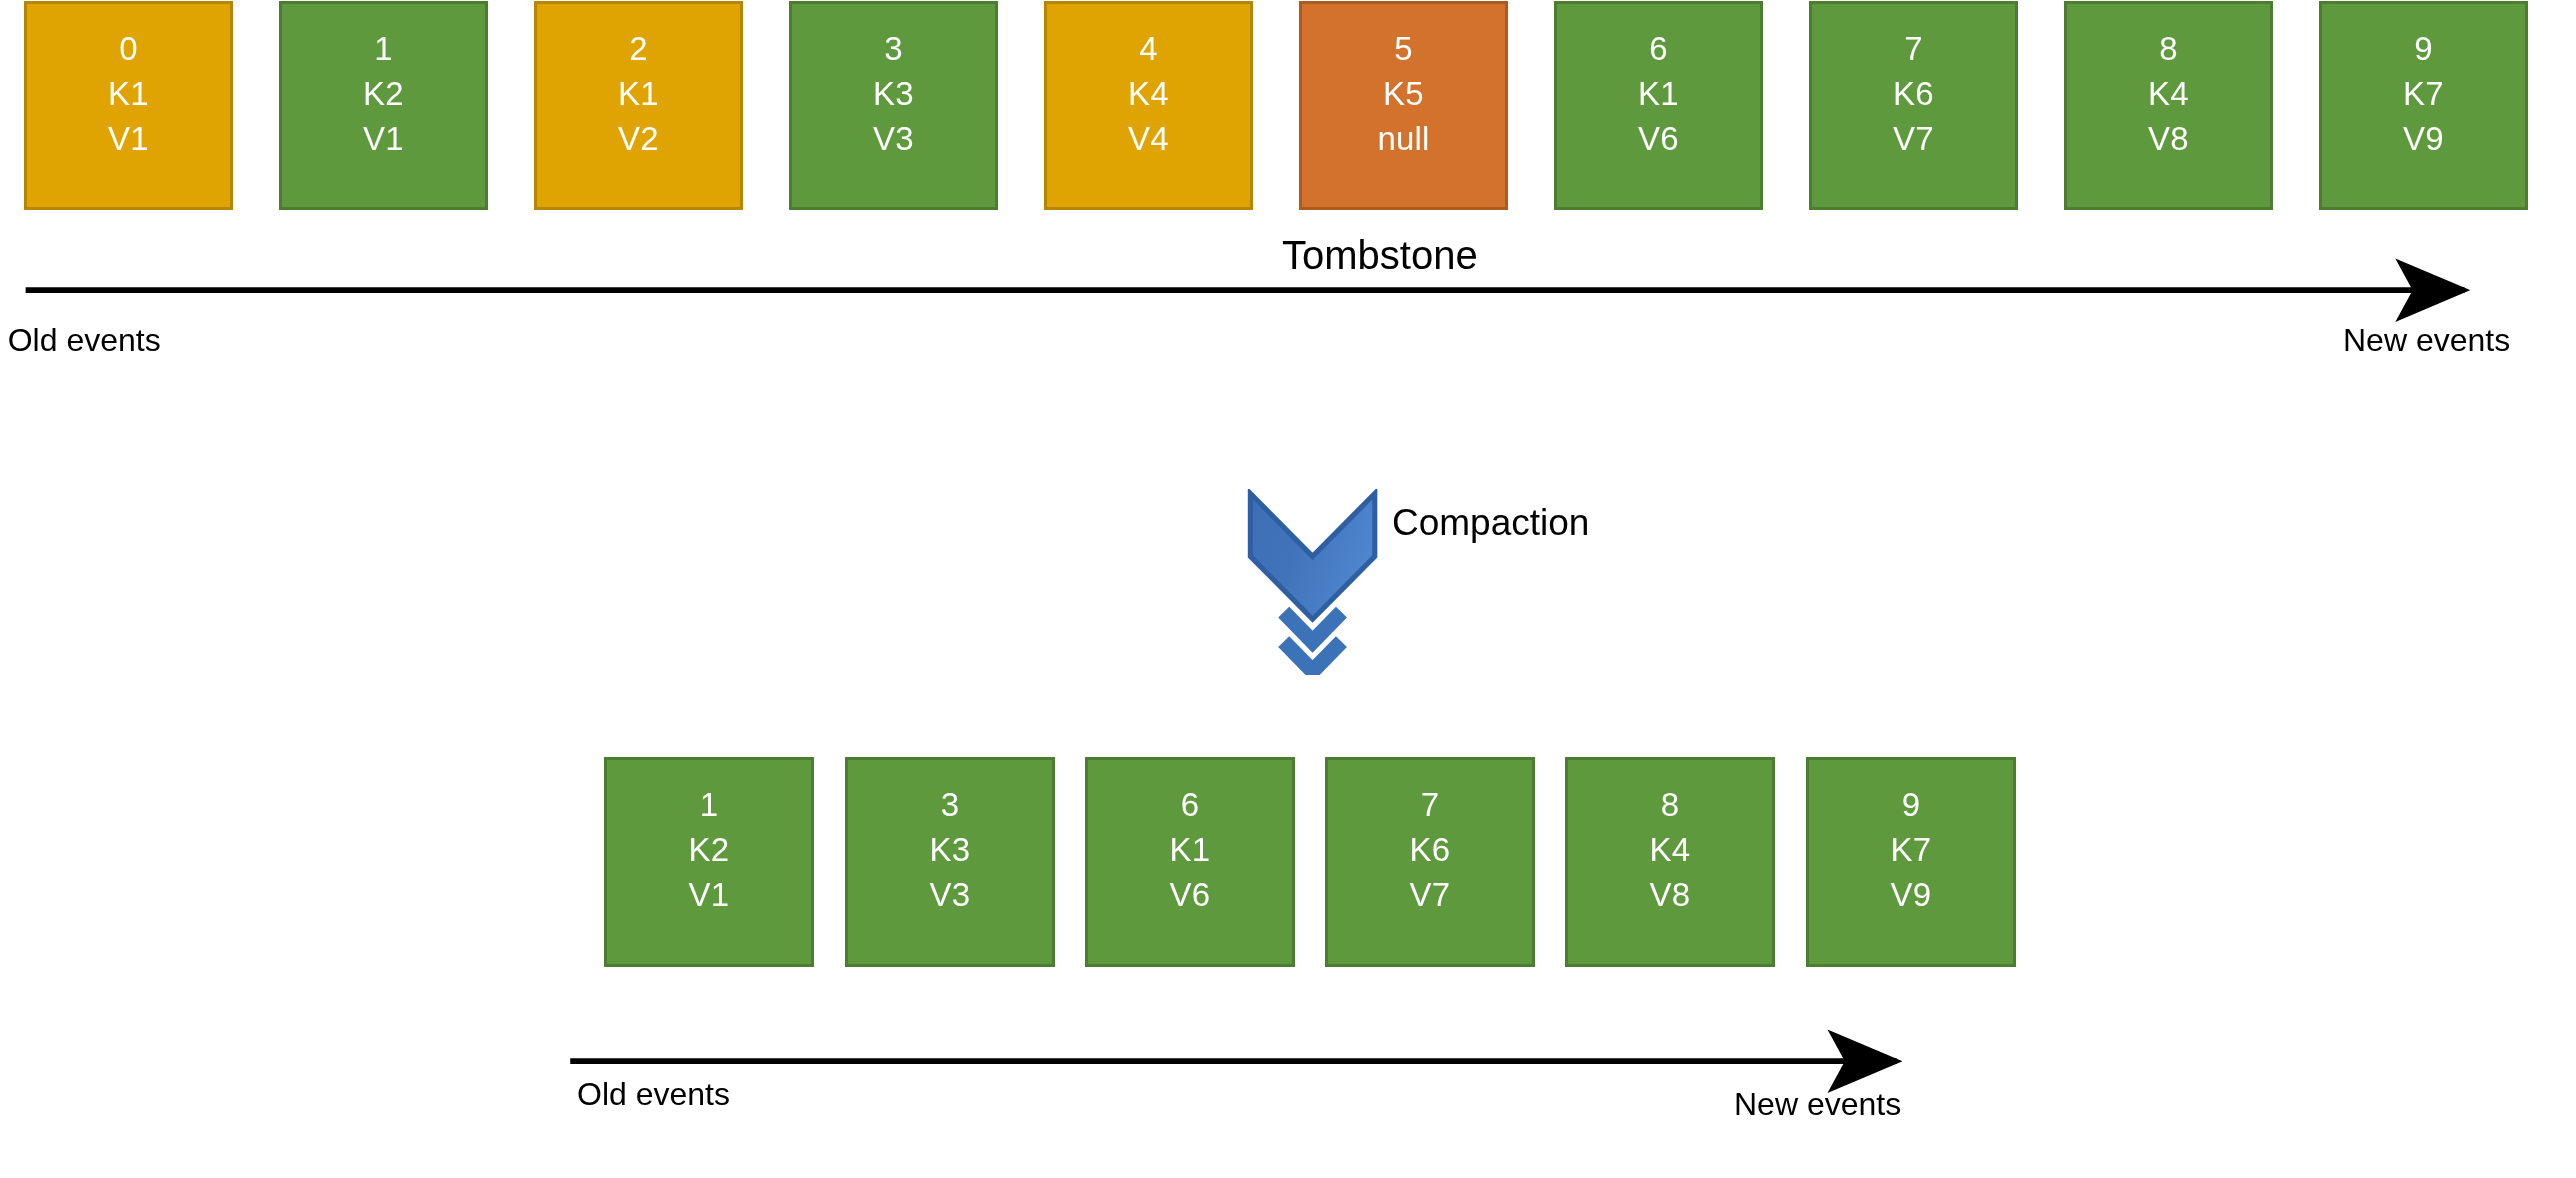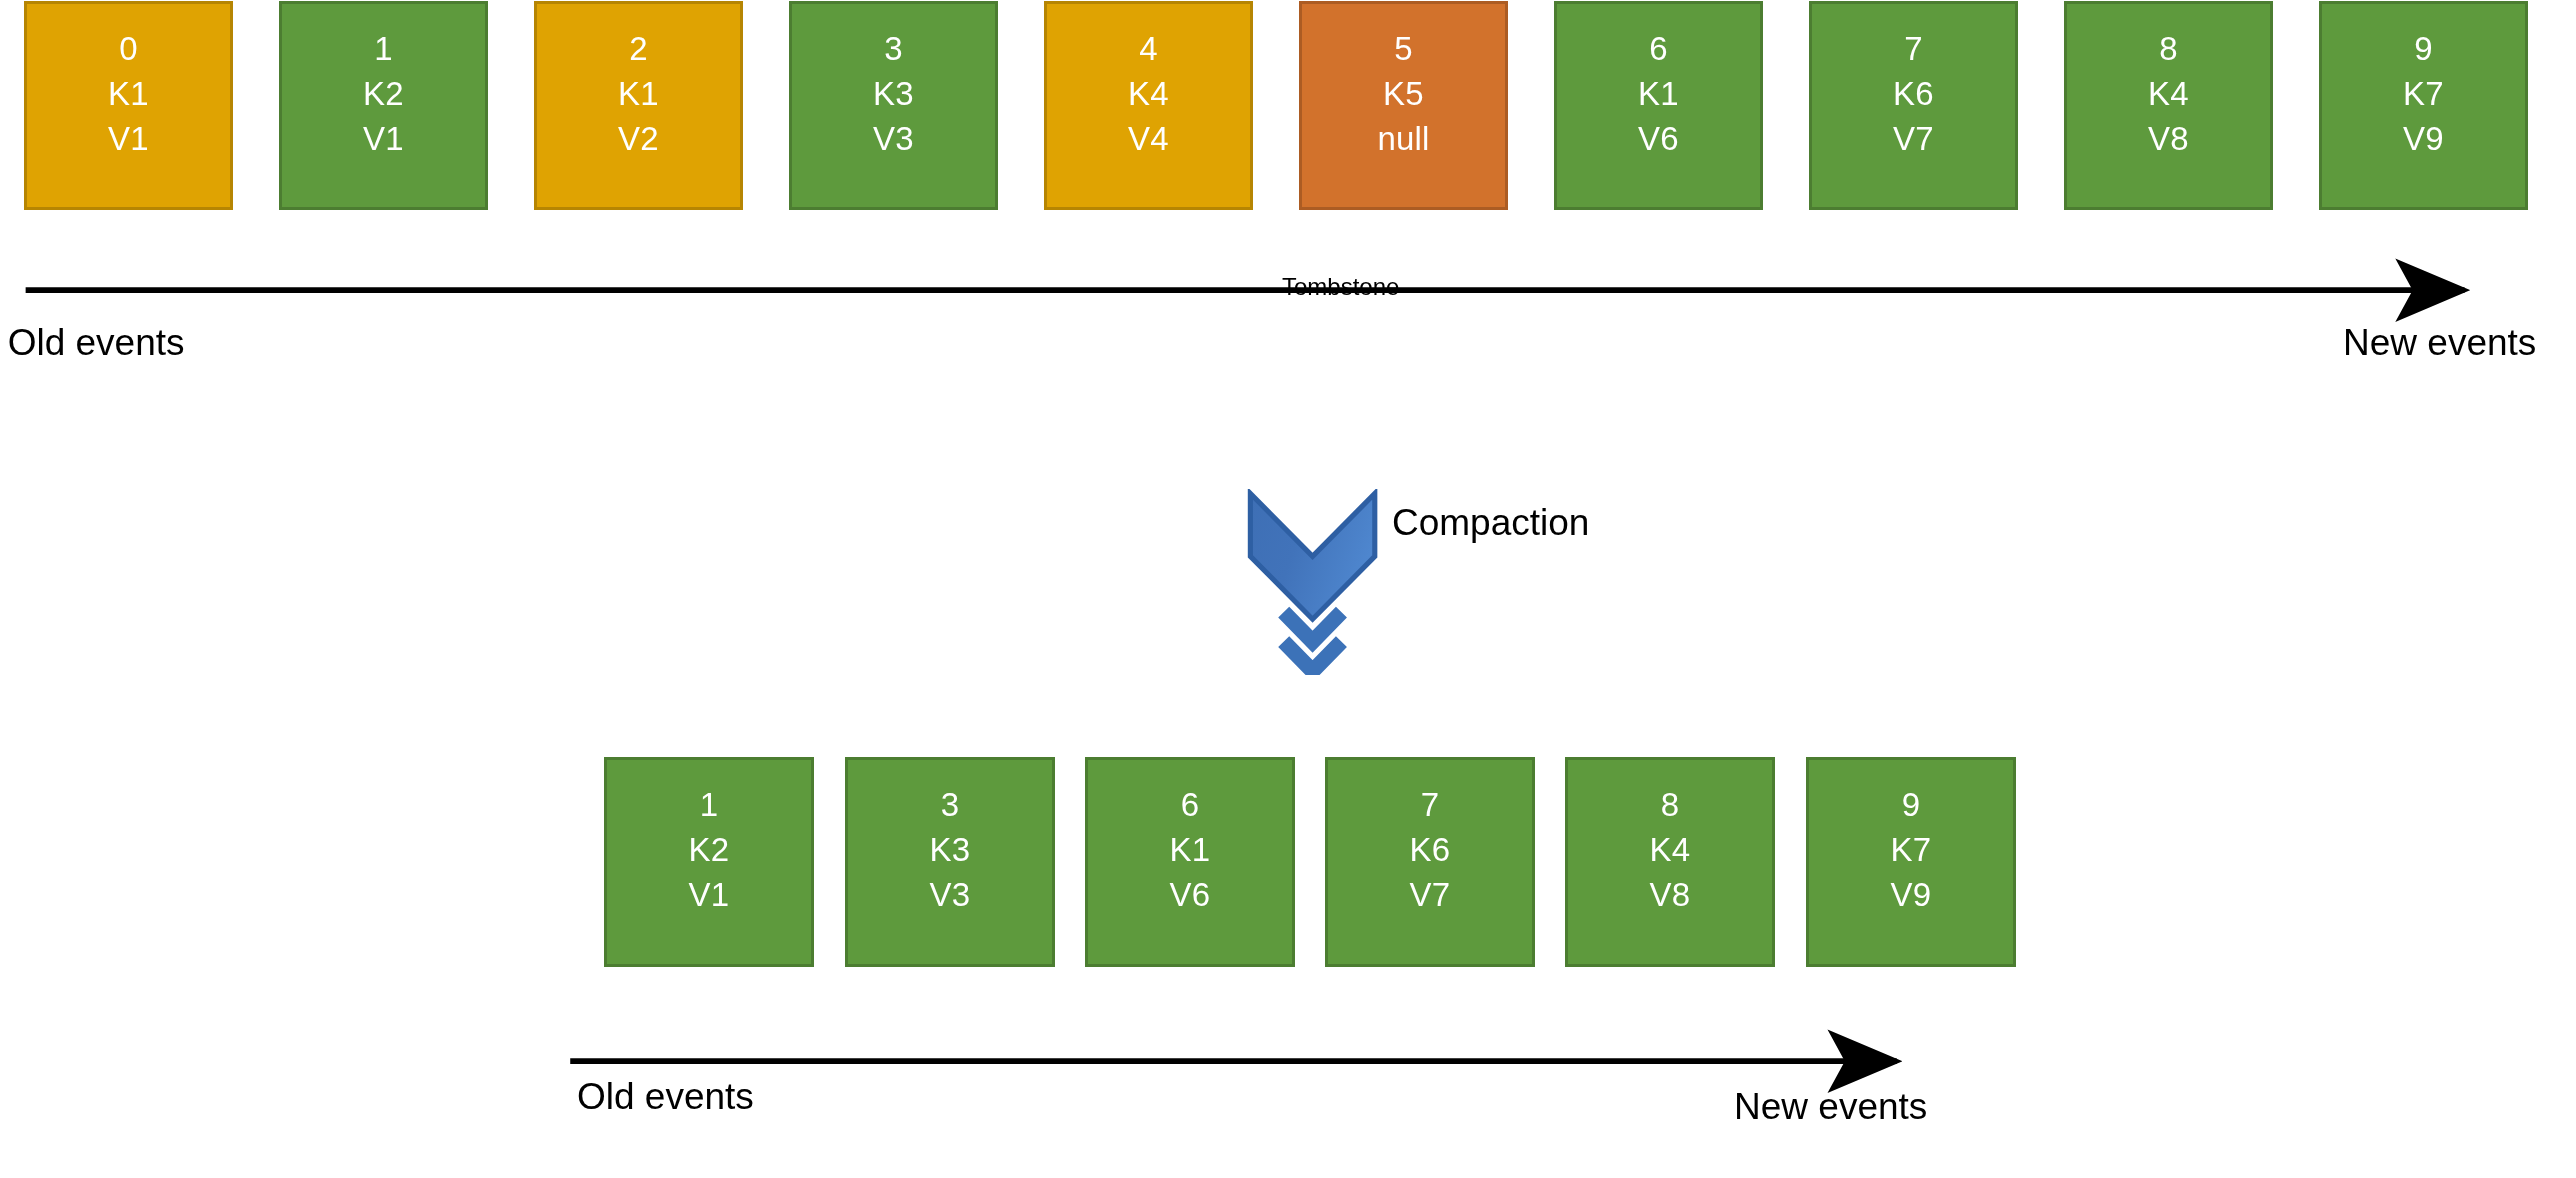--- a/index.html
+++ b/index.html
@@ -50,25 +50,25 @@
   }
   .timeline svg {
     display: block;
     overflow: visible;
   }
 
   
   .label {
     position: absolute;
     color: #000000;
-    font-size: 37px;
+    font-size: 32px;
     line-height: 1;
     white-space: nowrap;
   }
-  .label-tombstone { font-size: 24px; margin-top: 40px; }
+  .label-tombstone { font-size: 40px; }
   .label-compaction { font-size: 37px; }
 
   
   .compaction-icon {
     position: absolute;
   }
   .compaction-icon svg { display: block; }
 </style>
 </head>
 <body>

